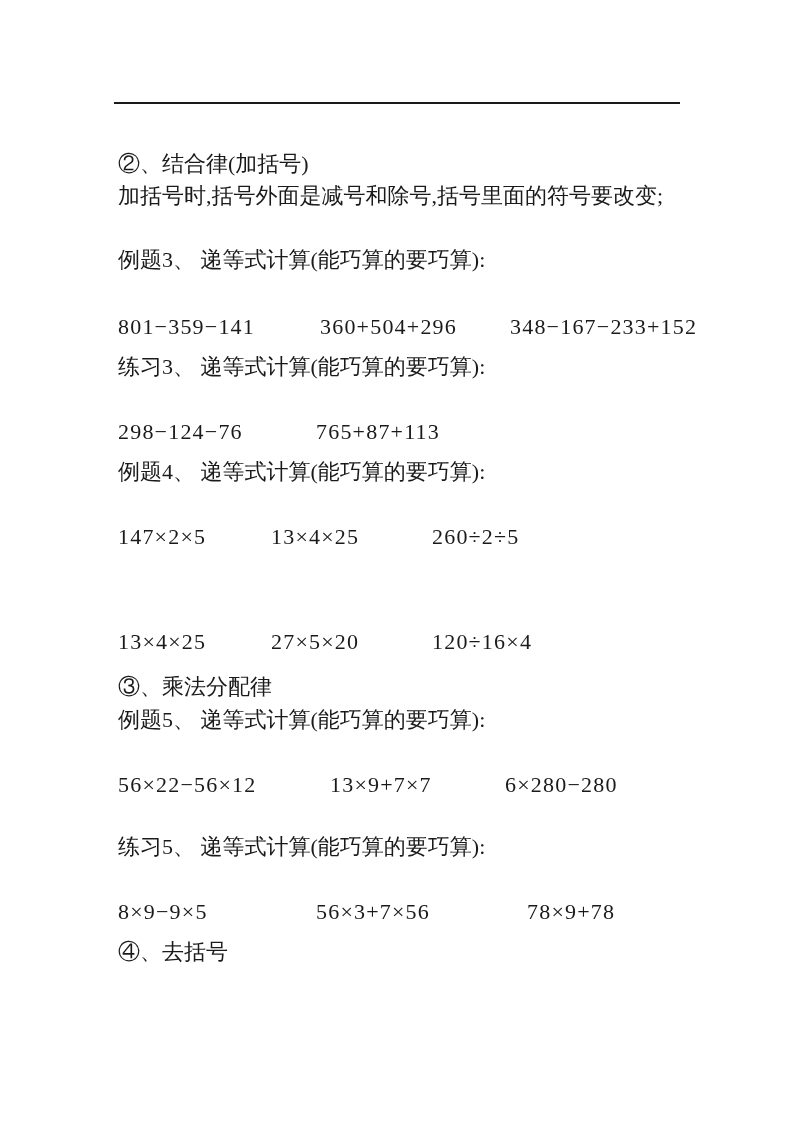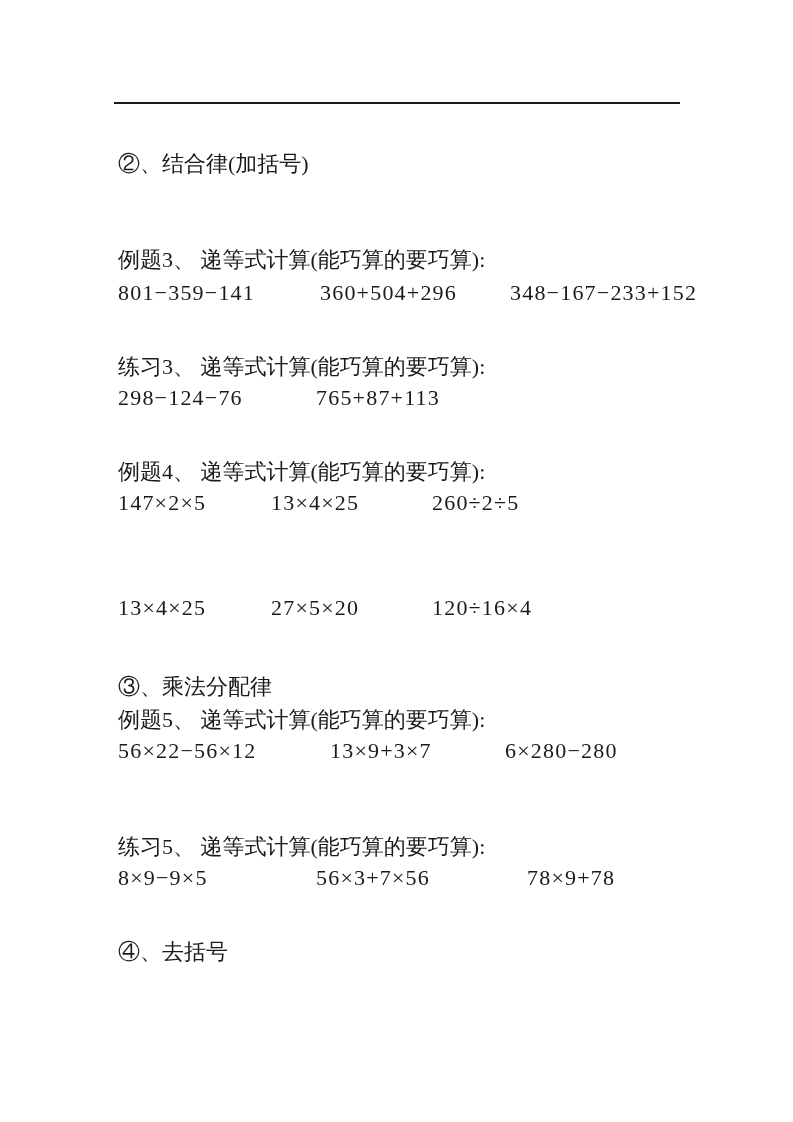--- a/index.html
+++ b/index.html
@@ -37,20 +37,21 @@
     white-space: pre;
     color: #1a1a1a;
   }
   .eq {
     position: absolute;
     font-size: 22px;
     line-height: 1.15;
     white-space: pre;
     letter-spacing: 1.2px;
     color: #1a1a1a;
+    margin-top: 34px;
   }
   .footer {
     position: absolute;
     left: 118px;
     font-size: 13px;
     line-height: 1.2;
     color: #0c4a6e;
     white-space: pre;
   }
   .footer .pagenum {
@@ -58,20 +59,21 @@
   }
 </style>
 </head>
 <body>
 
 <div class="page">
 
   <div class="rule"></div>
 
   <div class="line" style="top:151px">②、结合律(加括号)</div>
+  <div class="line" style="top:183px">加括号时,括号外面是减号和除号,括号里面的符号要改变;</div>
 
   <div class="line" style="top:247px">例题3、 递等式计算(能巧算的要巧算):</div>
   <span class="eq" style="top:280px;left:118px">801−359−141</span>
   <span class="eq" style="top:280px;left:320px">360+504+296</span>
   <span class="eq" style="top:280px;left:510px">348−167−233+152</span>
 
   <div class="line" style="top:354px">练习3、 递等式计算(能巧算的要巧算):</div>
   <span class="eq" style="top:385px;left:118px">298−124−76</span>
   <span class="eq" style="top:385px;left:316px">765+87+113</span>
 
@@ -81,21 +83,21 @@
   <span class="eq" style="top:490px;left:432px">260÷2÷5</span>
 
   <span class="eq" style="top:595px;left:118px">13×4×25</span>
   <span class="eq" style="top:595px;left:271px">27×5×20</span>
   <span class="eq" style="top:595px;left:432px">120÷16×4</span>
 
   <div class="line" style="top:674px">③、乘法分配律</div>
 
   <div class="line" style="top:707px">例题5、 递等式计算(能巧算的要巧算):</div>
   <span class="eq" style="top:738px;left:118px">56×22−56×12</span>
-  <span class="eq" style="top:738px;left:330px">13×9+3×7</span>
+  <span class="eq" style="top:738px;left:330px">13×9+7×7</span>
   <span class="eq" style="top:738px;left:505px">6×280−280</span>
 
   <div class="line" style="top:834px">练习5、 递等式计算(能巧算的要巧算):</div>
   <span class="eq" style="top:865px;left:118px">8×9−9×5</span>
   <span class="eq" style="top:865px;left:316px">56×3+7×56</span>
   <span class="eq" style="top:865px;left:527px">78×9+78</span>
 
   <div class="line" style="top:939px">④、去括号</div>
 
   <div class="footer" style="top:1022px"><span>第- </span><span class="pagenum">2</span><span> -页</span></div>

